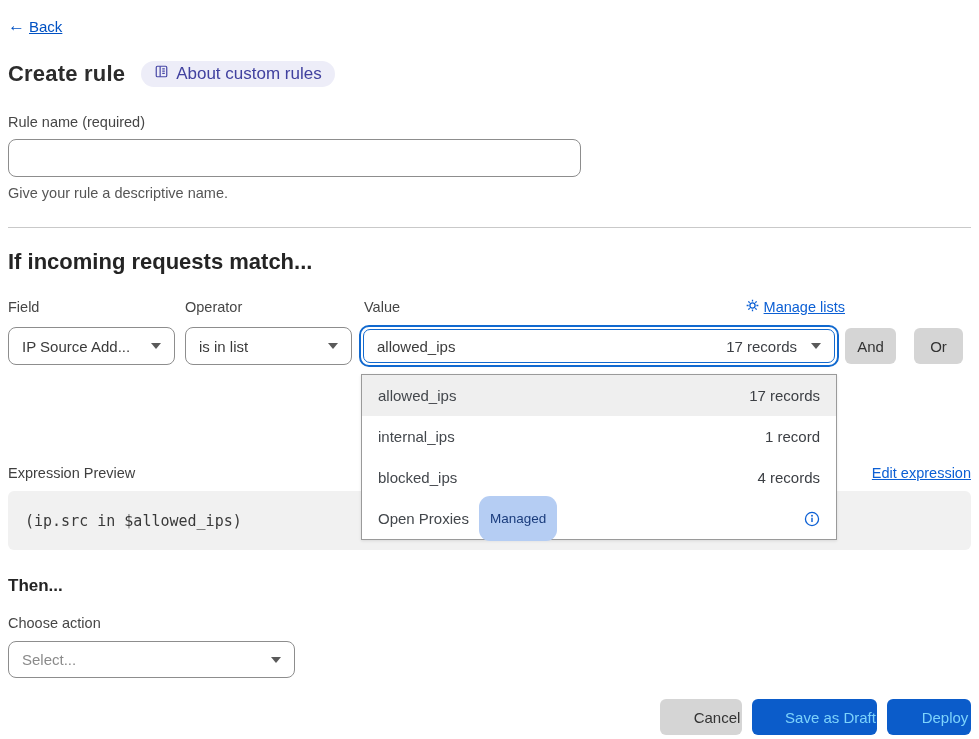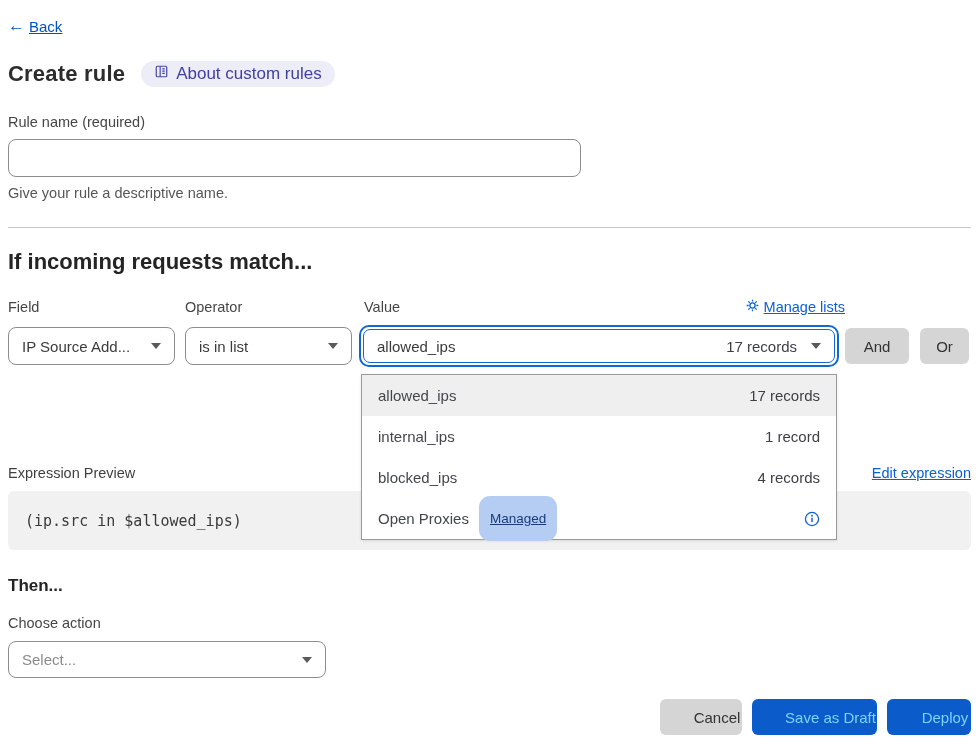--- a/index.html
+++ b/index.html
@@ -85,40 +85,40 @@
     display:flex; align-items:center; justify-content:space-between;
     padding:0 13px; font-size:15px; color:#3b3b3b;
   }
   .combo-right { display:flex; align-items:center; gap:14px; color:#3c3f44; }
 
   .btn {
     border:none; border-radius:6px; font-size:15px; cursor:pointer;
     font-family:"Liberation Sans", sans-serif;
   }
   .btn-gray { background:#d5d5d5; color:#333; }
-  .btn-and { width:64px; height:36px; margin-top:3px; margin-right:11px; }
+  .btn-and { width:51px; height:36px; margin-top:3px; margin-right:18px; }
   .btn-or  { width:49px; height:36px; margin-top:3px; }
 
   
   .dropdown-panel {
     position:absolute; top:49px; left:2px; right:2px;
     background:#fff; border:1px solid #9a9a9a;
     box-shadow:0 1px 3px rgba(0,0,0,.10);
     z-index:20;
   }
   .dd-item {
     height:41px; display:flex; align-items:center; justify-content:space-between;
     padding:0 16px; font-size:15px; color:#43474c; cursor:pointer;
   }
   .dd-item.highlighted { background:#efefef; }
   .dd-records { color:#3c3f44; }
   .dd-left { display:flex; align-items:center; gap:10px; }
   .managed-badge {
     background:#b5cdf3; color:#1a3c7c;
-    font-size:13.5px; padding:15px 11px; border-radius:11px;text-decoration:underline;
+    font-size:13.5px; padding:15px 11px; border-radius:11px;
   }
   .info-icon { display:inline-flex; cursor:pointer; }
 
   
   .expr-header {
     margin-top:98px; display:flex; justify-content:space-between; align-items:center;
   }
   .expr-label { font-size:14.5px; color:#3f3f3f; }
   .edit-expression { color:#0b5fd4; font-size:14.5px; text-decoration:underline; cursor:pointer; }
   .expr-box {
@@ -126,21 +126,21 @@
     display:flex; align-items:center; padding:0 17px;
   }
   .expr-code {
     font-family:"DejaVu Sans Mono","Liberation Mono",monospace;
     font-size:15px; color:#3a3a3a;
   }
 
   
   .then-heading { margin-top:26px; font-size:17px; font-weight:700; color:#242424; }
   .action-label { margin-top:19px; }
-  .action-select { width:318px; margin-top:10px; height:37px; }
+  .action-select { width:287px; margin-top:10px; height:37px; }
   .placeholder-text { color:#8a8a8a; }
 
   
   .footer { display:flex; justify-content:flex-end; gap:10px; margin-top:21px; }
   .btn-footer { height:36px;padding-left:32px; }
   .btn-cancel { width:82px; }
   .btn-blue { background:#0b5cca; color:#7dd3fc; }
   .btn-save { width:125px; }
   .btn-deploy { width:84px; }
 </style>

